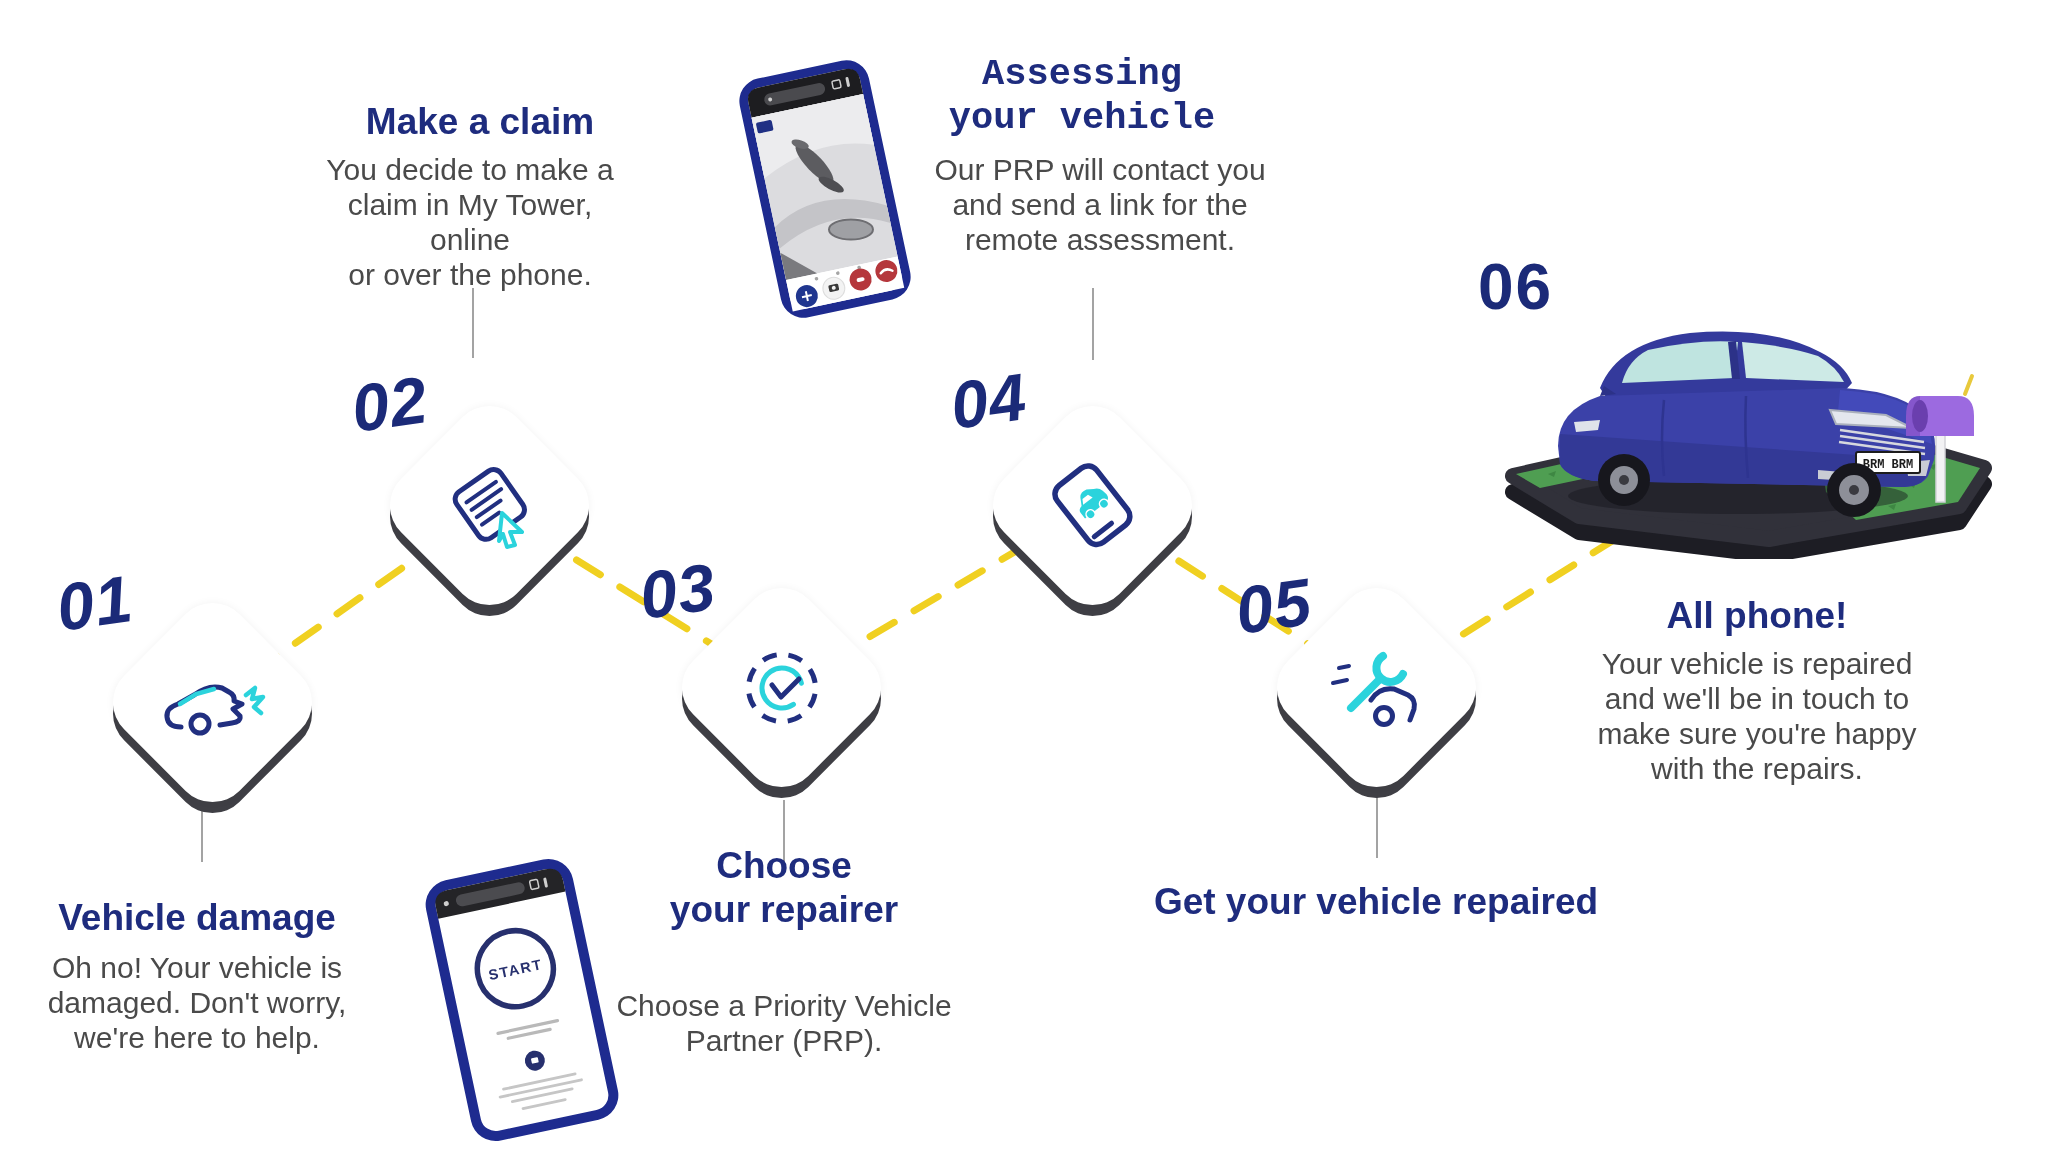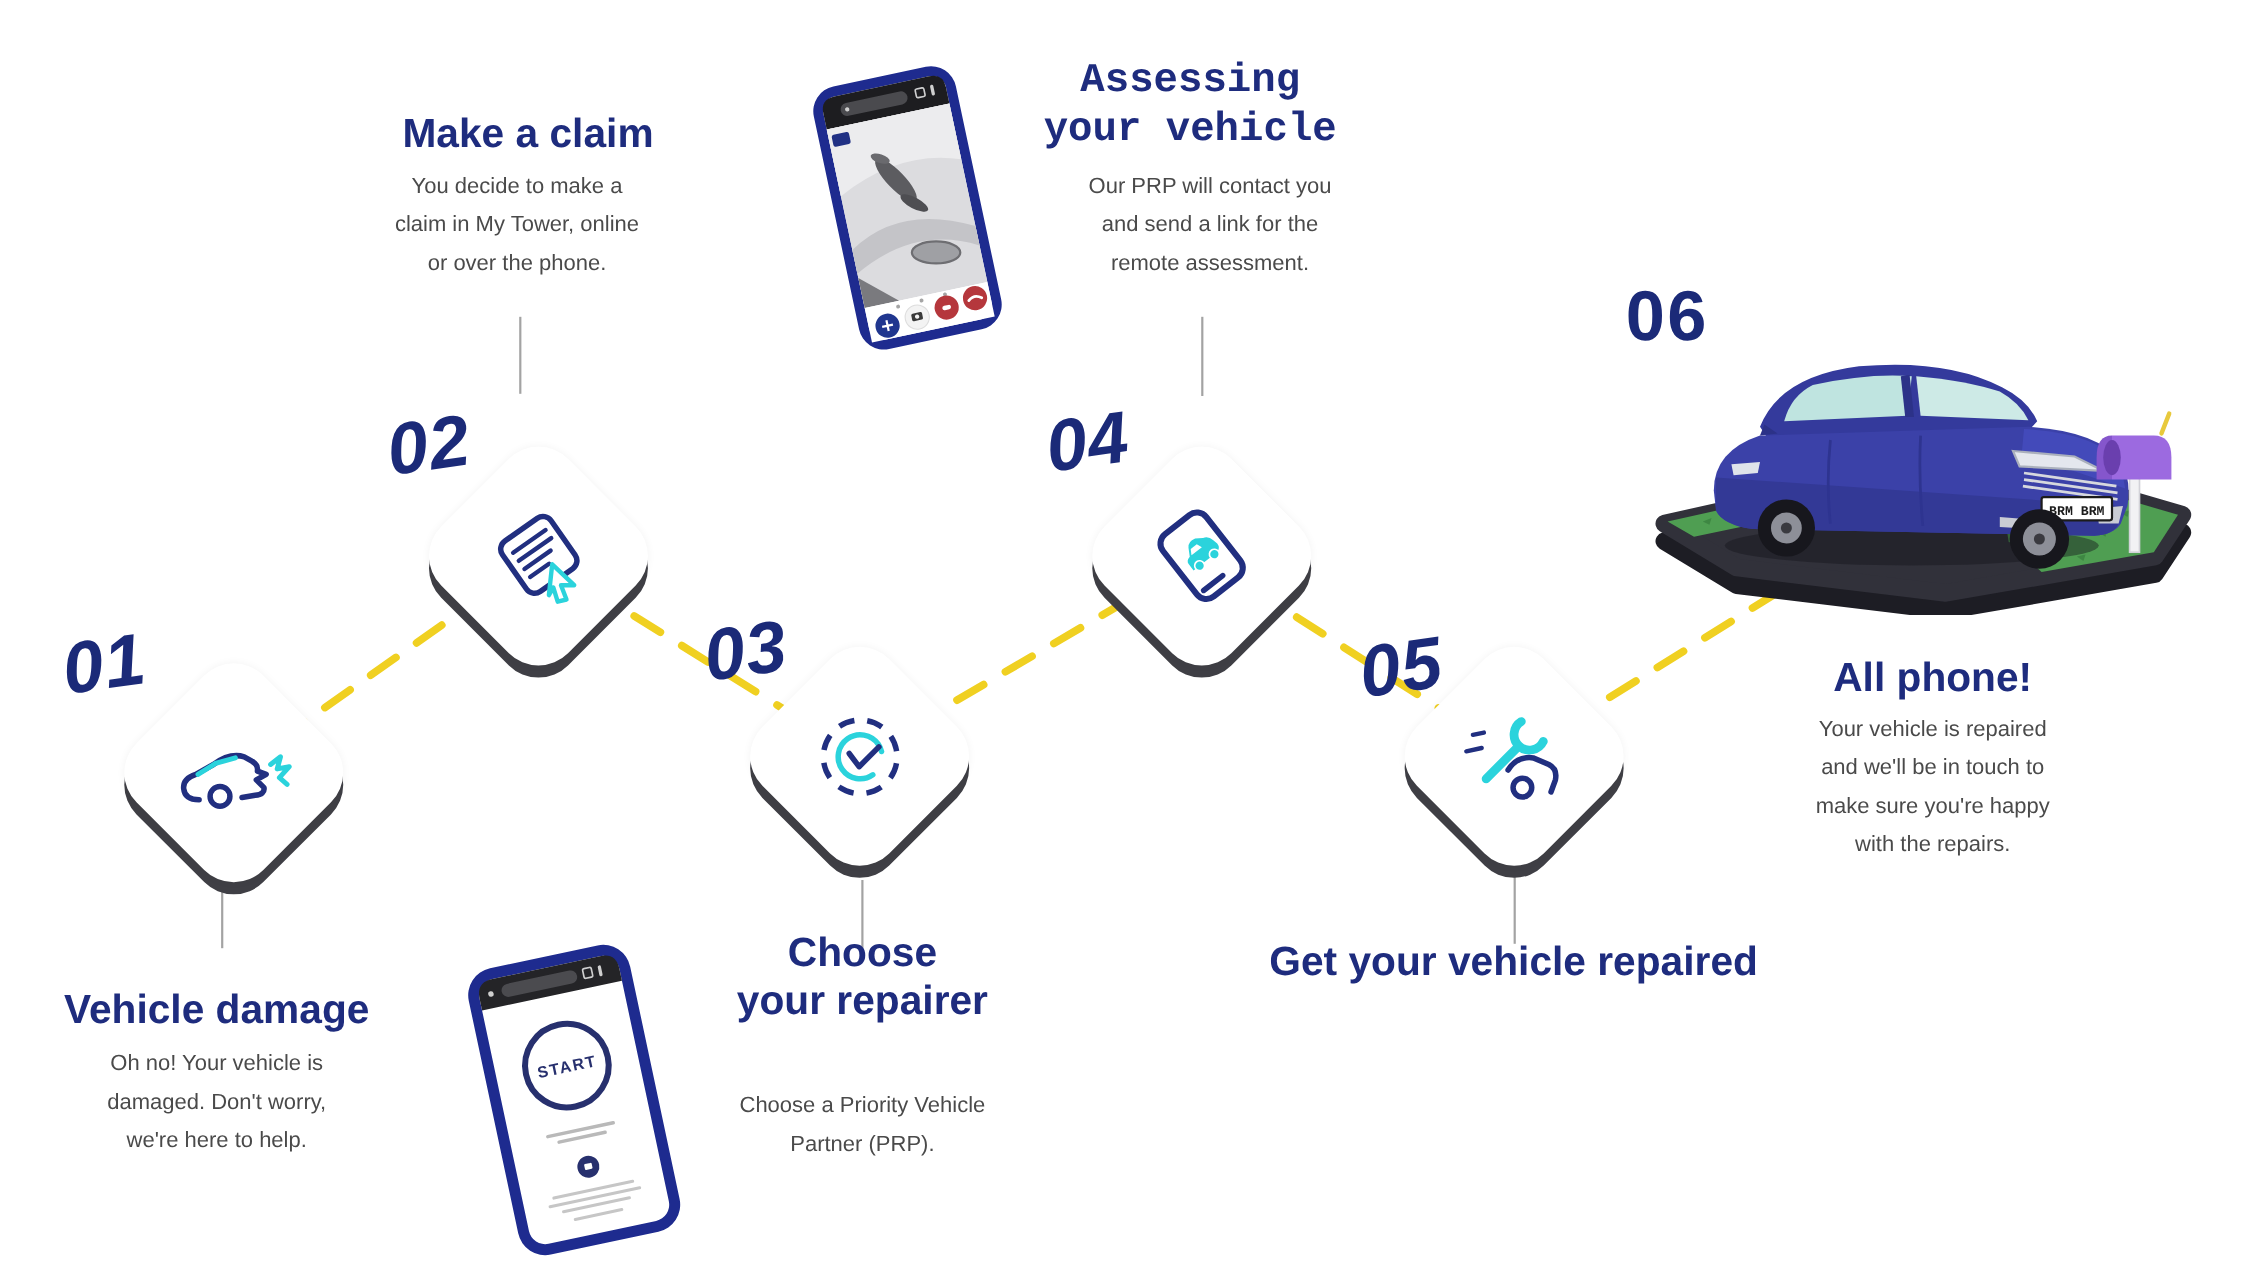--- a/index.html
+++ b/index.html
@@ -11,21 +11,21 @@
   .tile .shadow{position:absolute;inset:0;transform:translateY(11px) rotate(45deg);
                 background:#3f3f45;border-radius:38px;}
   .tile .face{position:absolute;inset:0;transform:rotate(45deg);background:#ffffff;
               border-radius:38px;box-shadow:0 0 8px rgba(0,0,0,.05);}
   .tile .icon{position:absolute;inset:0;margin:auto;z-index:2;}
   .step-number{position:absolute;z-index:3;color:#1b2a78;font-weight:bold;font-style:italic;
                font-size:66px;transform:rotate(-8deg);letter-spacing:1px;}
   .step-number.upright{font-style:normal;transform:none;font-size:64px;letter-spacing:2px;}
   .step-title{position:absolute;z-index:3;color:#1e2c7e;font-weight:bold;font-size:37px;
               line-height:44px;text-align:center;white-space:pre-line;}
-  .step-desc{position:absolute;z-index:3;color:#4a4a4a;font-size:20px;line-height:35px;
+  .step-desc{position:absolute;z-index:3;color:#4a4a4a;font-size:30px;line-height:35px;
              text-align:center;white-space:pre-line;}
   .phone{position:absolute;z-index:5;transform:rotate(-12deg);}
   .car-wrap{position:absolute;z-index:3;left:1488px;top:284px;}
 </style>
 </head>
 <body>
 
 <div id="canvas">
 
   <svg class="path-svg" width="2048" height="1150">
@@ -134,21 +134,21 @@
 your repairer</div>
   <div class="step-desc" style="left:604px;top:988px;width:360px;">Choose a Priority Vehicle
 Partner (PRP).</div>
 
   <div class="step-title" style="left:912px;top:52px;width:340px;font-family:Liberation Mono, monospace;">Assessing
 your vehicle</div>
   <div class="step-desc" style="left:930px;top:152px;width:340px;">Our PRP will contact you
 and send a link for the
 remote assessment.</div>
 
-  <div class="step-title" style="left:1136px;top:852px;width:480px;">Get your vehicle repaired</div>
+  <div class="step-title" style="left:1136px;top:880px;width:480px;">Get your vehicle repaired</div>
 
   <div class="step-title" style="left:1577px;top:594px;width:360px;">All phone!</div>
   <div class="step-desc" style="left:1577px;top:646px;width:360px;">Your vehicle is repaired
 and we'll be in touch to
 make sure you're happy
 with the repairs.</div>
 
   <div class="phone" style="left:758px;top:66px;width:134px;height:246px;">
     <svg width="134" height="246" viewBox="0 0 134 246">
       <rect x="1" y="1" width="132" height="244" rx="23" fill="#1e2b8f"></rect>

